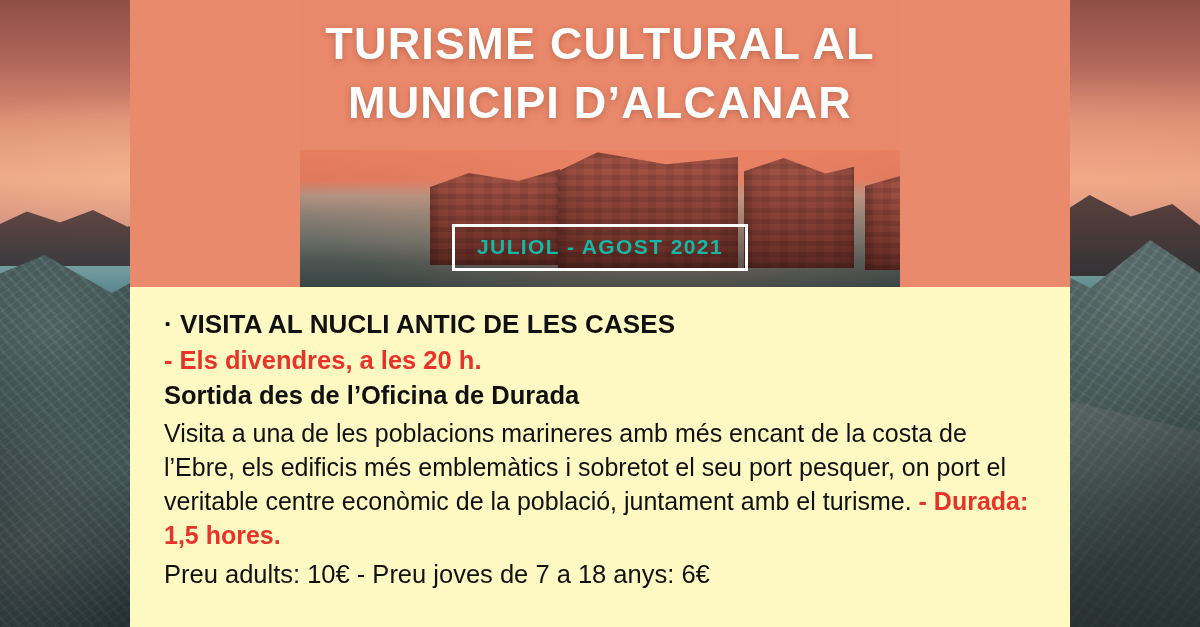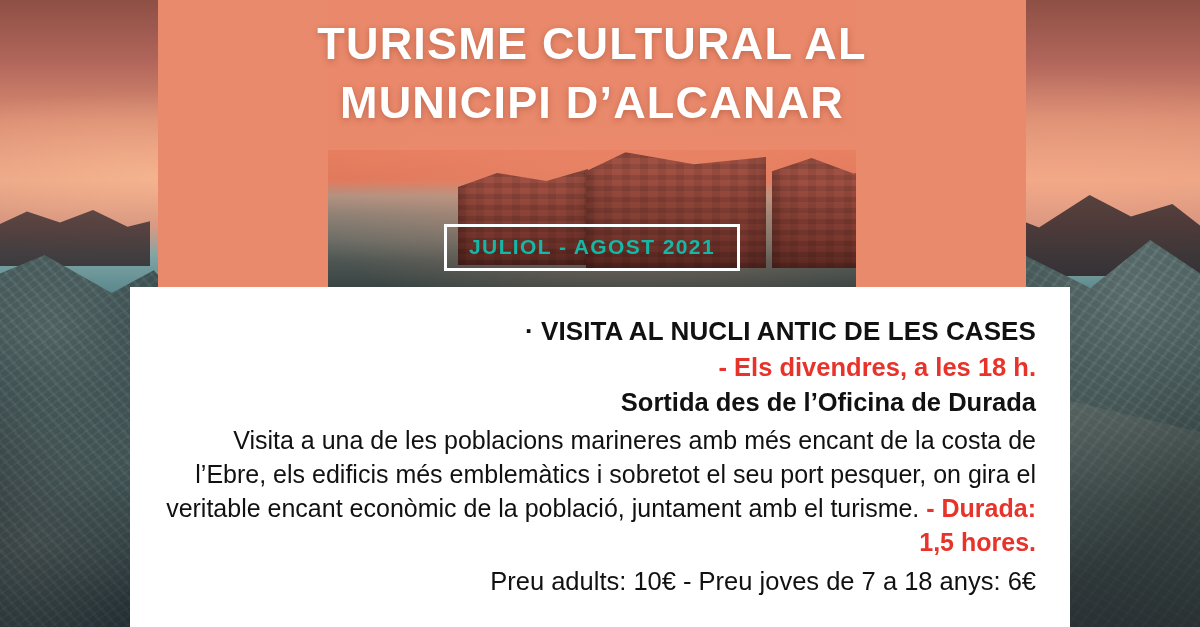--- a/index.html
+++ b/index.html
@@ -108,24 +108,23 @@
     background: linear-gradient(165deg, rgba(150,150,145,0.45), rgba(60,60,60,0.55));
     clip-path: polygon(28% 0%, 100% 22%, 100% 100%, 0 100%);
     opacity: .55;
   }
 
   
   .banner {
     position: absolute;
     left: 130px;
     top: 0;
-    width: 868px;
+    width: 940px;
     height: 287px;
     overflow: hidden;
-    margin-left: 28px;
   }
   .banner-photo {
     position: absolute;
     inset: 0;
     background:
       radial-gradient(ellipse 500px 160px at 55% 72%, rgba(255,200,170,0.35), rgba(0,0,0,0) 70%),
       linear-gradient(to bottom,
         #e98f6f 0px,
         #ef9a79 100px,
         #f0a183 150px,
@@ -207,24 +206,23 @@
     background: rgba(0,0,0,0.04);
   }
 
   
   .card {
     position: absolute;
     left: 130px;
     top: 287px;
     width: 940px;
     height: 340px;
-    background: #ffffff;
-    padding: 28px 34px 0 34px;
+    background: #fef9c3;
+    padding: 21px 34px 0 34px;
     box-sizing: border-box;
-    text-align: right;
   }
 
   .line {
     color: #111111;
     font-size: 25.5px;
     line-height: 1.30;
     margin: 0 0 2px 0;
   }
   .heading {
     font-weight: bold;
@@ -279,19 +277,19 @@
     <div class="banner-title">
       <span class="l1">TURISME CULTURAL AL</span>
       <span class="l2">MUNICIPI D’ALCANAR</span>
     </div>
 
     <div class="date-badge">JULIOL - AGOST 2021</div>
   </div>
 
   <div class="card">
     <p class="line heading">· VISITA AL NUCLI ANTIC DE LES CASES</p>
-    <p class="line accent">- Els divendres, a les 18 h.</p>
+    <p class="line accent">- Els divendres, a les 20 h.</p>
     <p class="line sub-bold">Sortida des de l’Oficina de Durada</p>
-    <p class="line body-text"><span>Visita a una de les poblacions marineres amb més encant de la costa de l’Ebre, els edificis més emblemàtics i sobretot el seu port pesquer, on gira el veritable encant econòmic de la població, juntament amb el turisme. </span><span class="accent">- Durada: 1,5 hores.</span></p>
+    <p class="line body-text"><span>Visita a una de les poblacions marineres amb més encant de la costa de l’Ebre, els edificis més emblemàtics i sobretot el seu port pesquer, on port el veritable centre econòmic de la població, juntament amb el turisme. </span><span class="accent">- Durada: 1,5 hores.</span></p>
     <p class="line price">Preu adults: 10€ - Preu joves de 7 a 18 anys: 6€</p>
   </div>
 
 </div>
 
 </body></html>

